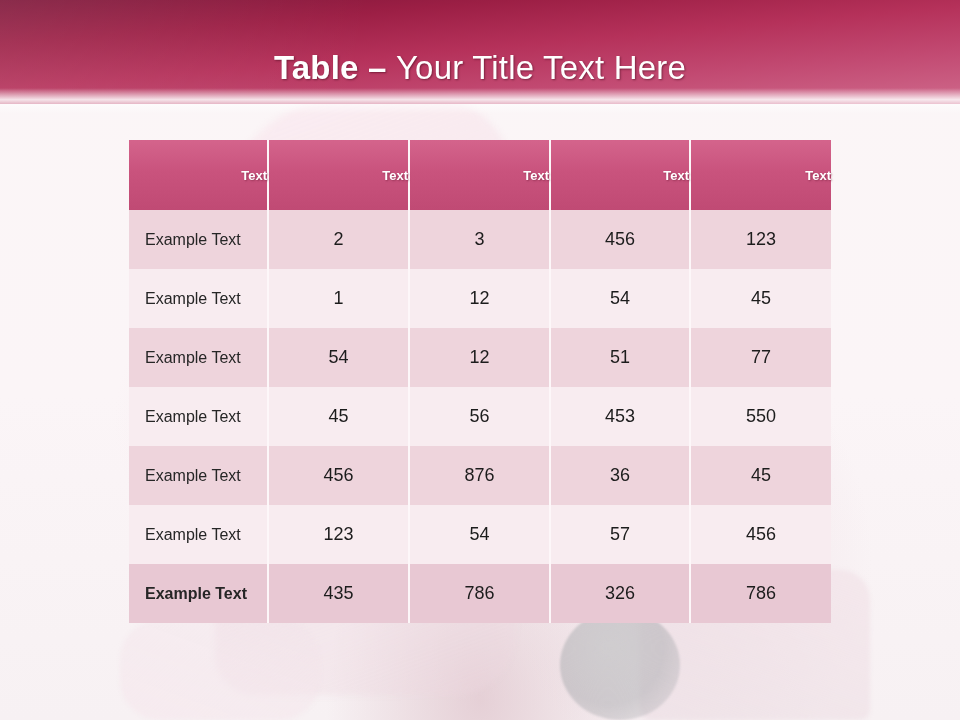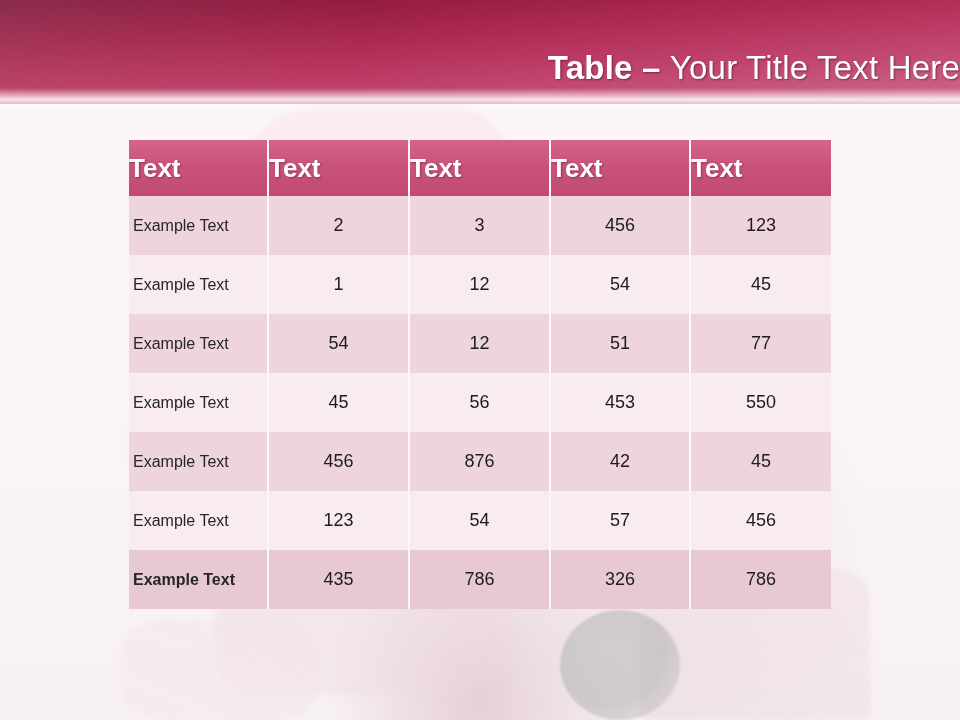--- a/index.html
+++ b/index.html
@@ -101,21 +101,21 @@
     height: 104px;
     background: linear-gradient(100deg, rgba(255,255,255,0.10) 0%, rgba(255,255,255,0.0) 38%);
     pointer-events: none;
   }
 
   .slide-title {
     position: absolute;
     left: 0;
     top: 48px;
     width: 960px;
-    text-align: right;
+    text-align: center;
     color: #ffffff;
     font-size: 33px;
     line-height: 40px;
     letter-spacing: 0.2px;
     text-shadow: 1px 1px 2px rgba(70,10,30,0.55);
     white-space: nowrap;
   }
   .slide-title .t-strong {
     font-weight: bold;
   }
@@ -135,44 +135,44 @@
     width: 702px;
     table-layout: fixed;
   }
   table.data-table col.c0 { width: 139px; }
   table.data-table col.c1 { width: 141px; }
   table.data-table col.c2 { width: 141px; }
   table.data-table col.c3 { width: 140px; }
   table.data-table col.c4 { width: 141px; }
 
   table.data-table th {
-    height: 56px;
+    height: 70px;
     background: linear-gradient(180deg, #d4648c 0%, #c9537d 45%, #c04a74 100%);
     color: #ffffff;
-    font-size: 26px;
+    font-size: 13px;
     font-weight: bold;
-    text-align: left;
+    text-align: right;
     border-right: 2px solid #fdf7f9;
     text-shadow: 1px 1px 2px rgba(110,25,55,0.55);
     padding: 0;
   }
   table.data-table th:last-child { border-right: none; }
 
   table.data-table td {
     height: 59px;
     font-size: 18px;
     color: #1c1c1c;
     text-align: center;
     padding: 0;
     border-right: 2px solid #fdf7f9;
   }
   table.data-table td:last-child { border-right: none; }
   table.data-table td.label-cell {
     text-align: left;
-    padding-left: 4px;
+    padding-left: 16px;
     font-size: 16px;
     color: #262626;
   }
   tr.row-dark td { background: #eed4dc; }
   tr.row-light td { background: #f8ecf0; }
   tr.row-total td {
     background: #e8c8d3;
     font-weight: normal;
   }
   tr.row-total td.label-cell { font-weight: bold; }
@@ -242,21 +242,21 @@
           <td class="label-cell">Example Text</td>
           <td>45</td>
           <td>56</td>
           <td>453</td>
           <td>550</td>
         </tr>
         <tr class="row-dark">
           <td class="label-cell">Example Text</td>
           <td>456</td>
           <td>876</td>
-          <td>42</td>
+          <td>36</td>
           <td>45</td>
         </tr>
         <tr class="row-light">
           <td class="label-cell">Example Text</td>
           <td>123</td>
           <td>54</td>
           <td>57</td>
           <td>456</td>
         </tr>
         <tr class="row-total">

